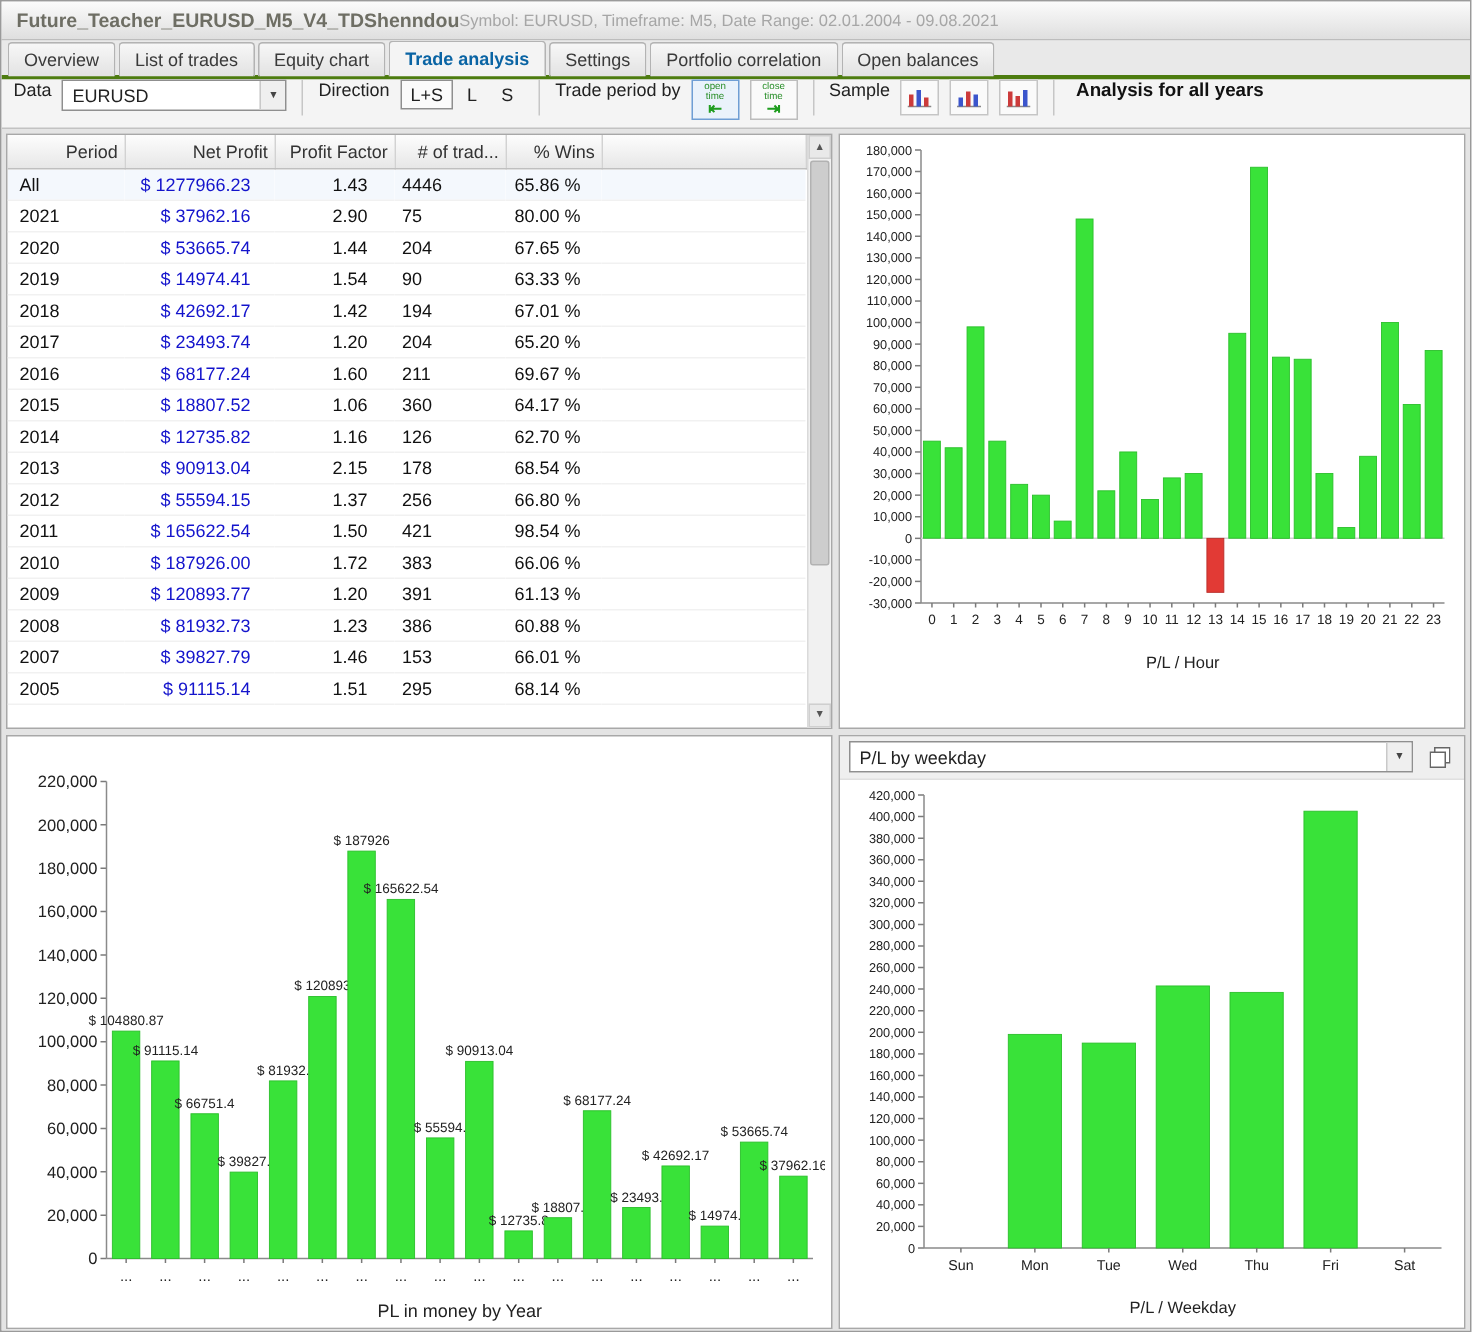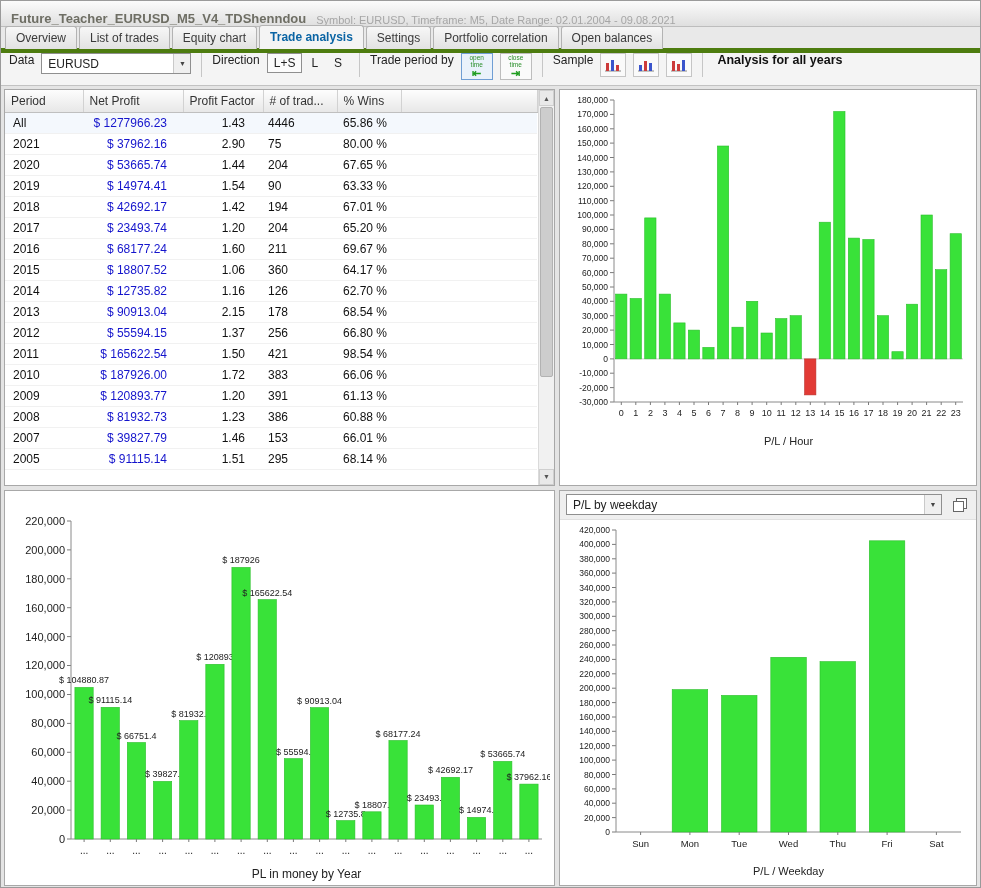--- a/index.html
+++ b/index.html
@@ -2,27 +2,27 @@
 <html><head>
 <meta charset="utf-8">
 <style>
   * { box-sizing: border-box; margin: 0; padding: 0; }
   html,body { background:#d9d9d9; }
   body { font-family:"Liberation Sans", sans-serif; }
   .app { width:981px; height:888px; background:#f0f0f0; border:1px solid #9a9a9a; overflow:hidden; }
 
   
   .titlebar { height:26px; background:linear-gradient(#fbfbfb,#dfdfdf); border-bottom:1px solid #bdbdbd;
-              display:flex; align-items:flex-end; padding:0 10px; gap:10px; }
+              display:flex; align-items:center; padding:0 10px; }
   .titlebar .title { font-size:13px; font-weight:bold; color:#6e6e64; }
   .titlebar .subtitle { font-size:11px; color:#a6a6a6; }
 
   
   .tabbar { height:26px; background:#e9e9e9; display:flex; align-items:flex-end; padding:3px 4px 0 4px;
-            border-bottom:5px solid #4d7c0f; }
+            border-bottom:3px solid #4d7c0f; }
   .tab { font-size:12px; color:#3a3a3a; padding:4px 10px 4px 10px; background:linear-gradient(#f7f7f7,#e2e2e2);
          border:1px solid #b3b3b3; border-bottom:none; border-radius:3px 3px 0 0; margin-right:2px;
          margin-bottom:-1px; cursor:default; white-space:nowrap; }
   .tab.active { background:#f4f4f4; color:#0a64a4; border-bottom:1px solid #f4f4f4; font-weight:bold; }
 
   
   .toolbar { height:33px; background:#f4f4f4; border-bottom:1px solid #c2c2c2; display:flex; align-items:flex-start;
              padding:0 8px; gap:7px; font-size:12px; color:#222; }
   .vsep { width:1px; height:24px; background:#c6c6c6; margin:0 3px; }
   .select { background:#fff; border:1px solid #8f8f8f; height:21px; display:flex; align-items:center;
@@ -44,21 +44,21 @@
   .analysis-label { font-weight:bold; font-size:12.5px; color:#111; margin-left:4px; white-space:nowrap; }
 
   
   .main { height:803px; display:grid; grid-template-columns:551px 1fr; grid-template-rows:1fr 1fr;
           gap:4px; padding:3px; background:#e4e4e4; }
   .panel { background:#fff; border:1px solid #a8a8a8; overflow:hidden; position:relative; }
 
   
   .trade-table { border-collapse:collapse; table-layout:fixed; width:532px; font-size:12px; }
   .trade-table th { background:linear-gradient(#fdfdfd,#e7e7e7); border-right:1px solid #d2d2d2;
-                    border-bottom:1px solid #bfbfbf; font-weight:normal; text-align:left;
+                    border-bottom:1px solid #bfbfbf; font-weight:normal; text-align:right;
                     padding:3px 4px 3px 6px; color:#333; height:22px; white-space:nowrap; overflow:hidden; }
   .trade-table td { padding:3px 4px; height:21px; border-bottom:1px solid #f1f1f1; color:#111; white-space:nowrap; overflow:hidden; }
   .trade-table td.c0 { padding-left:8px; }
   .trade-table td.c1 { text-align:right; padding-right:16px; color:#1414cc; }
   .trade-table td.c2 { text-align:right; padding-right:18px; }
   .trade-table td.c3 { padding-left:5px; }
   .trade-table td.c4 { padding-left:6px; }
   .trade-table tr.row-all td { background:#f4f8fd; }
 
   

